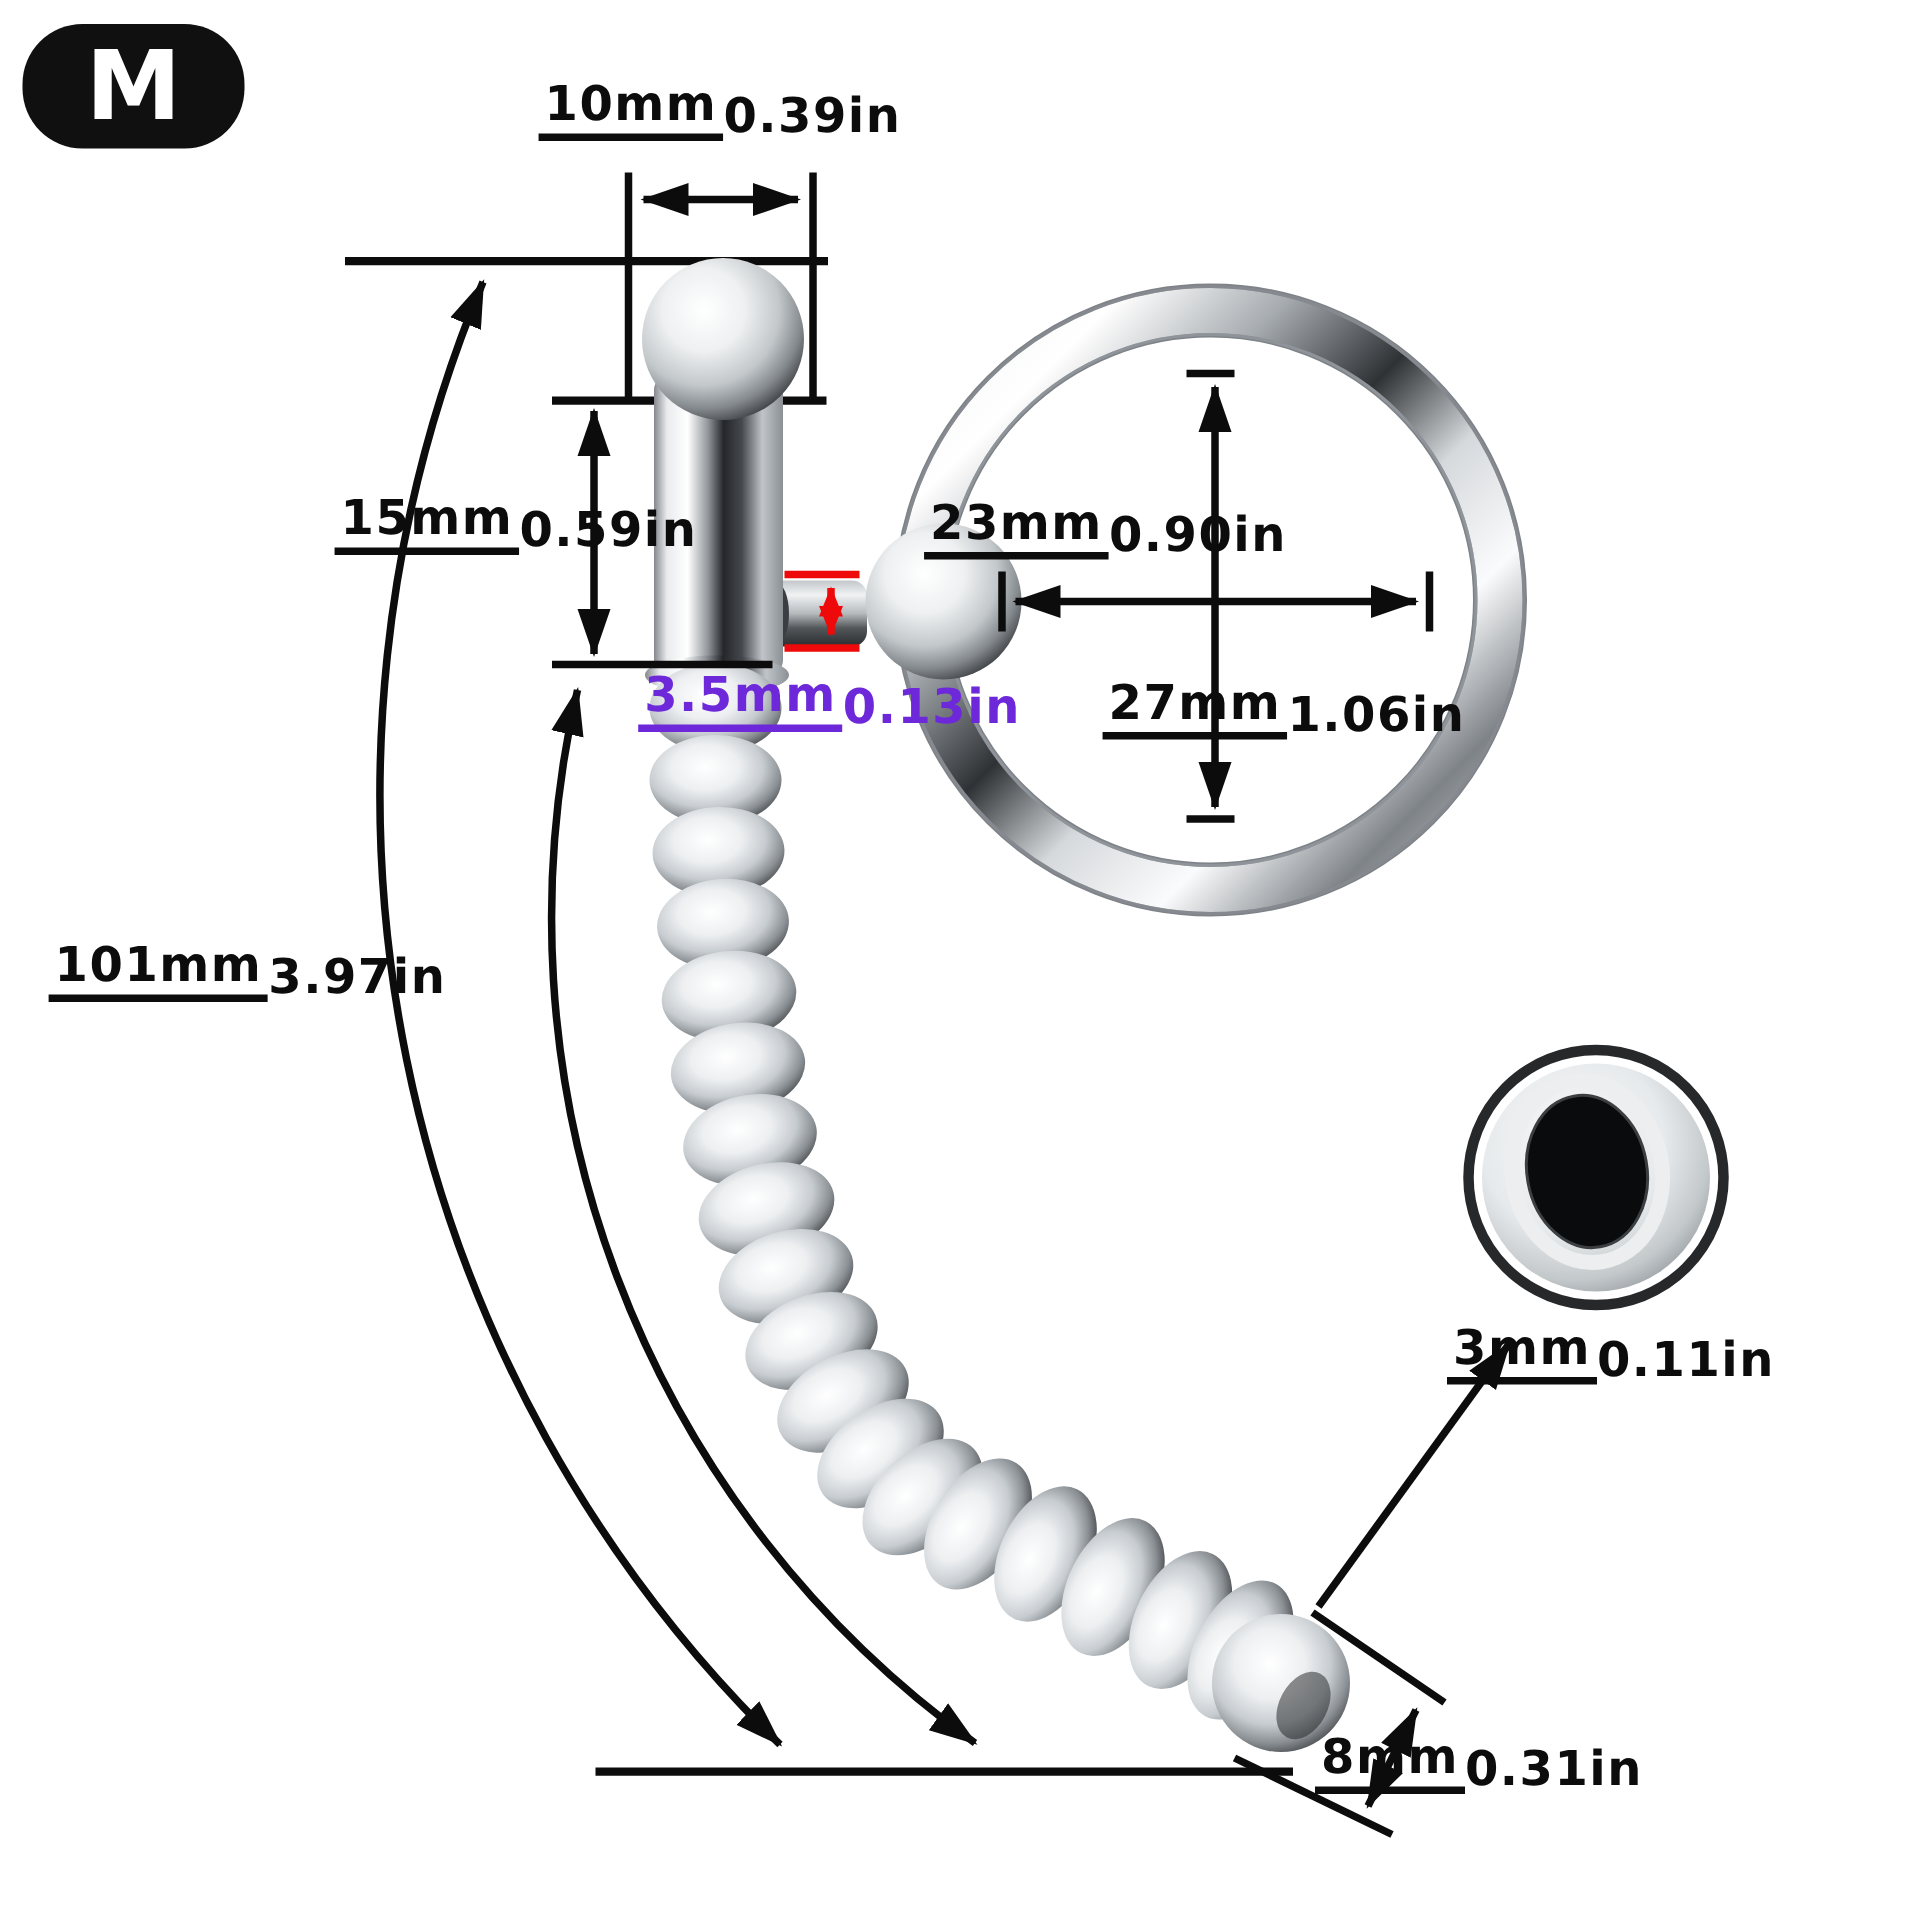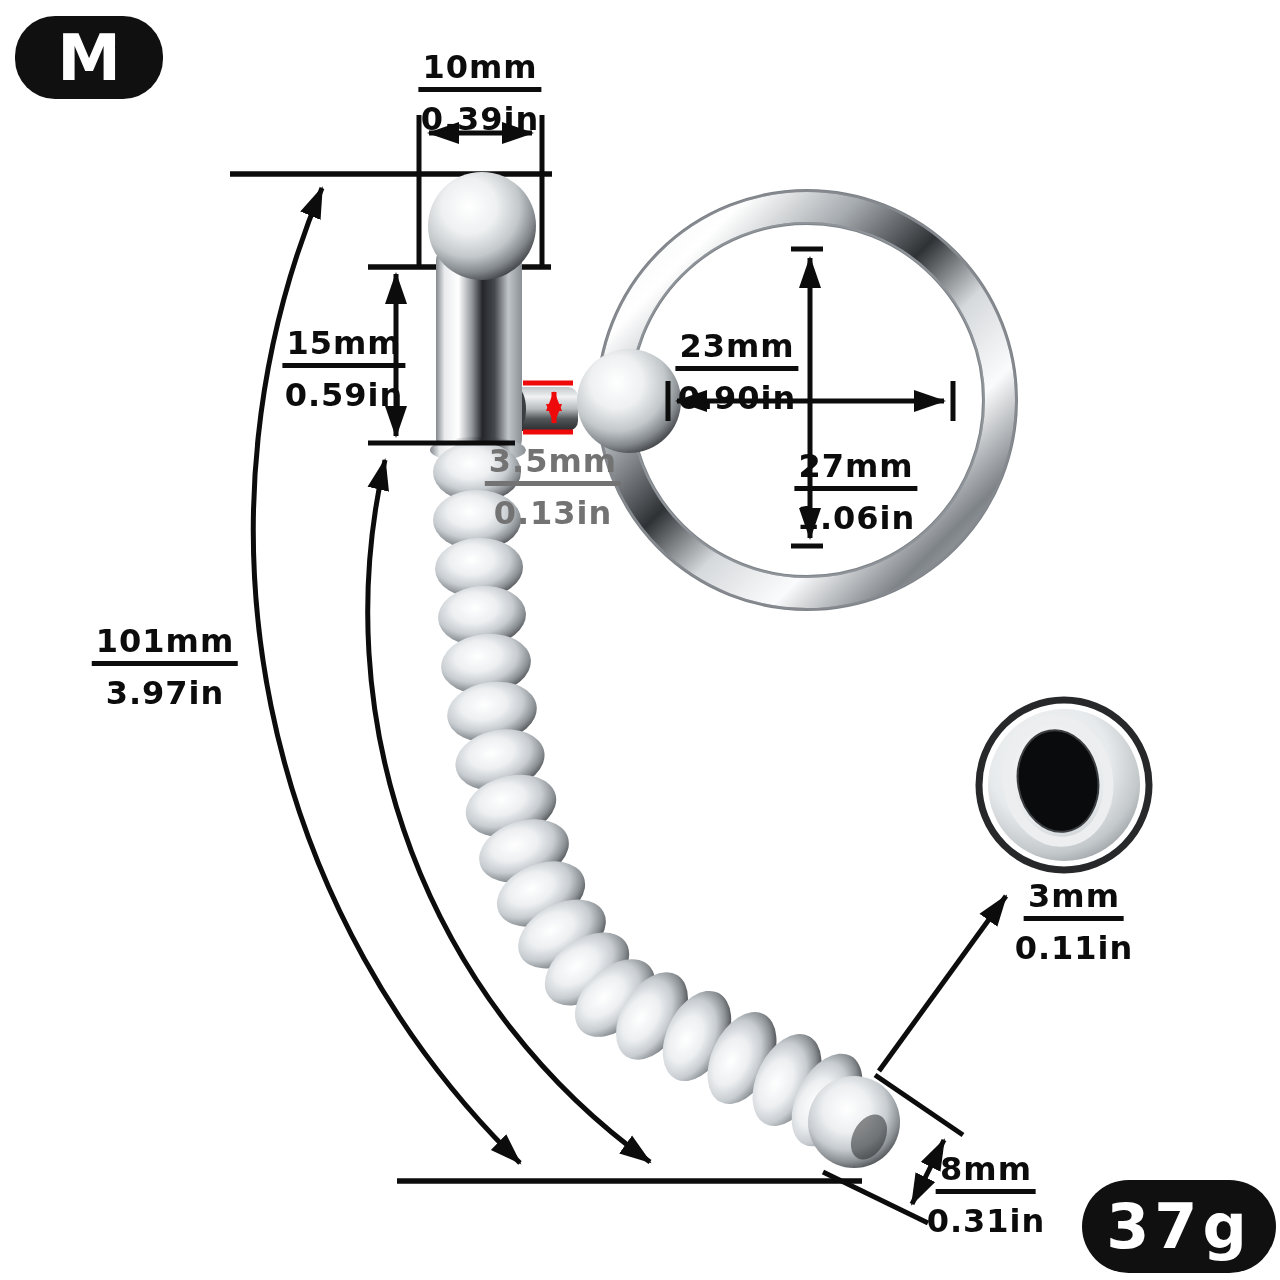--- a/index.html
+++ b/index.html
@@ -2,28 +2,28 @@
 <html><head>
 <meta charset="utf-8">
 <style>
   html,body{margin:0;padding:0;background:#ffffff;}
   .stage{
     position:relative;width:1280px;height:1280px;background:#ffffff;
     font-family:"DejaVu Sans","Liberation Sans",sans-serif;overflow:hidden;
   }
   .stage svg{position:absolute;left:0;top:0;}
   .dim{
-    position:absolute;display:flex;flex-direction:column;align-items:center;
+    position:absolute;display:flex;flex-direction:row;align-items:center;
     transform:translateX(-50%);
     font-weight:700;font-size:32px;line-height:1.1;letter-spacing:1px;
     color:#0c0c0c;white-space:nowrap;z-index:5;
   }
   .dim .t{display:block;border-bottom:5px solid currentColor;padding:0 4px 2px;}
   .dim .b{display:block;padding-top:10px;}
-  .dim.red{color:#737373;}
+  .dim.red{color:#6d28d9;}
   .badge{
     position:absolute;background:#101010;color:#ffffff;
     display:flex;align-items:center;justify-content:center;
     font-weight:700;z-index:6;
   }
   .badge.size{left:15px;top:16px;width:148px;height:83px;border-radius:40px;font-size:64px;}
   .badge.weight{left:1082px;top:1180px;width:194px;height:93px;border-radius:47px;font-size:62px;letter-spacing:5px;}
 </style>
 </head>
 <body>
@@ -208,17 +208,14 @@
 </div>
 
 <div class="dim" style="left:1074px;top:879px;">
   <span class="t">3mm</span>
   <span class="b">0.11in</span>
 </div>
 
 <div class="badge size">
   <span>M</span>
 </div>
-<div class="badge weight">
-  <span>37g</span>
-</div>
 
 </div>
 
 </body></html>

